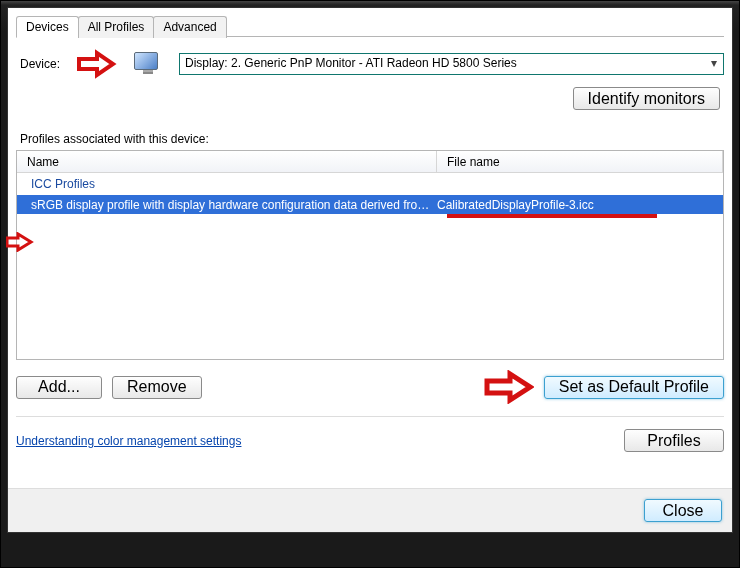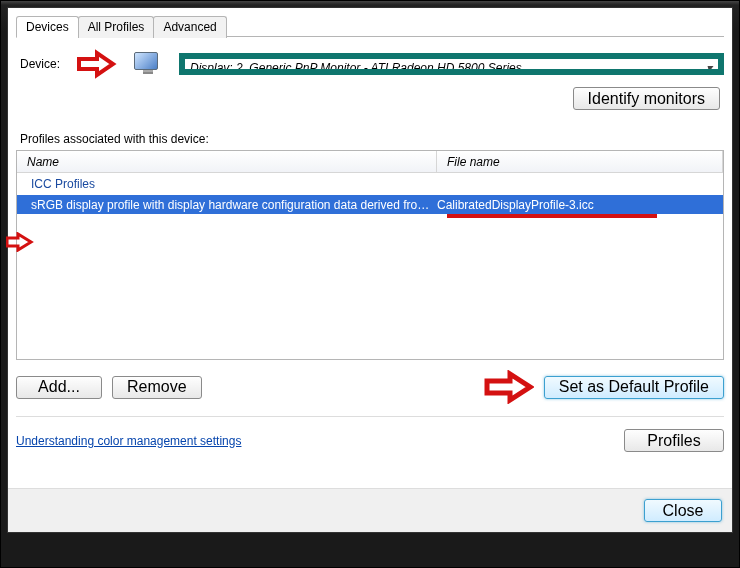--- a/index.html
+++ b/index.html
@@ -90,25 +90,25 @@
     border:1px solid #5a6a7a;
     border-radius:2px;
   }
   .monitor-icon .stand{
     width:10px; height:4px; background:#aaa;
     margin:0 auto; border-bottom:2px solid #888;
   }
   .device-select{
     flex:1;
     height:22px;
-    border:6px solid #0f766e;
+    border:1px solid #0f766e;
     background:#fff;
     padding:2px 22px 2px 5px;
     position:relative;
-    white-space:nowrap; overflow:hidden; text-overflow:ellipsis;font-style:italic;
+    white-space:nowrap; overflow:hidden; text-overflow:ellipsis;
   }
   .device-select::after{
     content:"▾"; position:absolute; right:6px; top:2px; color:#444;
   }
   .identify-row{ display:flex; justify-content:flex-end; margin-bottom:18px; padding-right:4px;}
   .btn {
     height:23px; min-width:80px;
     border:1px solid #8a8a8a;
     background:linear-gradient(to bottom,#fefefe,#e8e8e8);
     border-radius:3px;
@@ -126,21 +126,21 @@
   .table-border{
     border:1px solid #b5b5b5;
     height:210px;
     overflow:hidden;
     display:flex; flex-direction:column;
   }
   .th-row{
     display:flex;
     background:linear-gradient(to bottom,#fff,#f1f3f7);
     border-bottom:1px solid #d6d6d6;
-    height:22px; align-items:center;font-style:italic;
+    height:22px; align-items:center;
   }
   .th{ padding:0 10px; border-right:1px solid #d6d6d6; height:100%; display:flex; align-items:center;}
   .th.name{ flex:0 0 420px;}
   .th.file{ flex:1;}
   .tbody{ flex:1; background:#fff; position:relative;}
   .group-header{
     color:#1a4aa0; padding:4px 14px;
   }
   .profile-row{
     display:flex; align-items:center;

